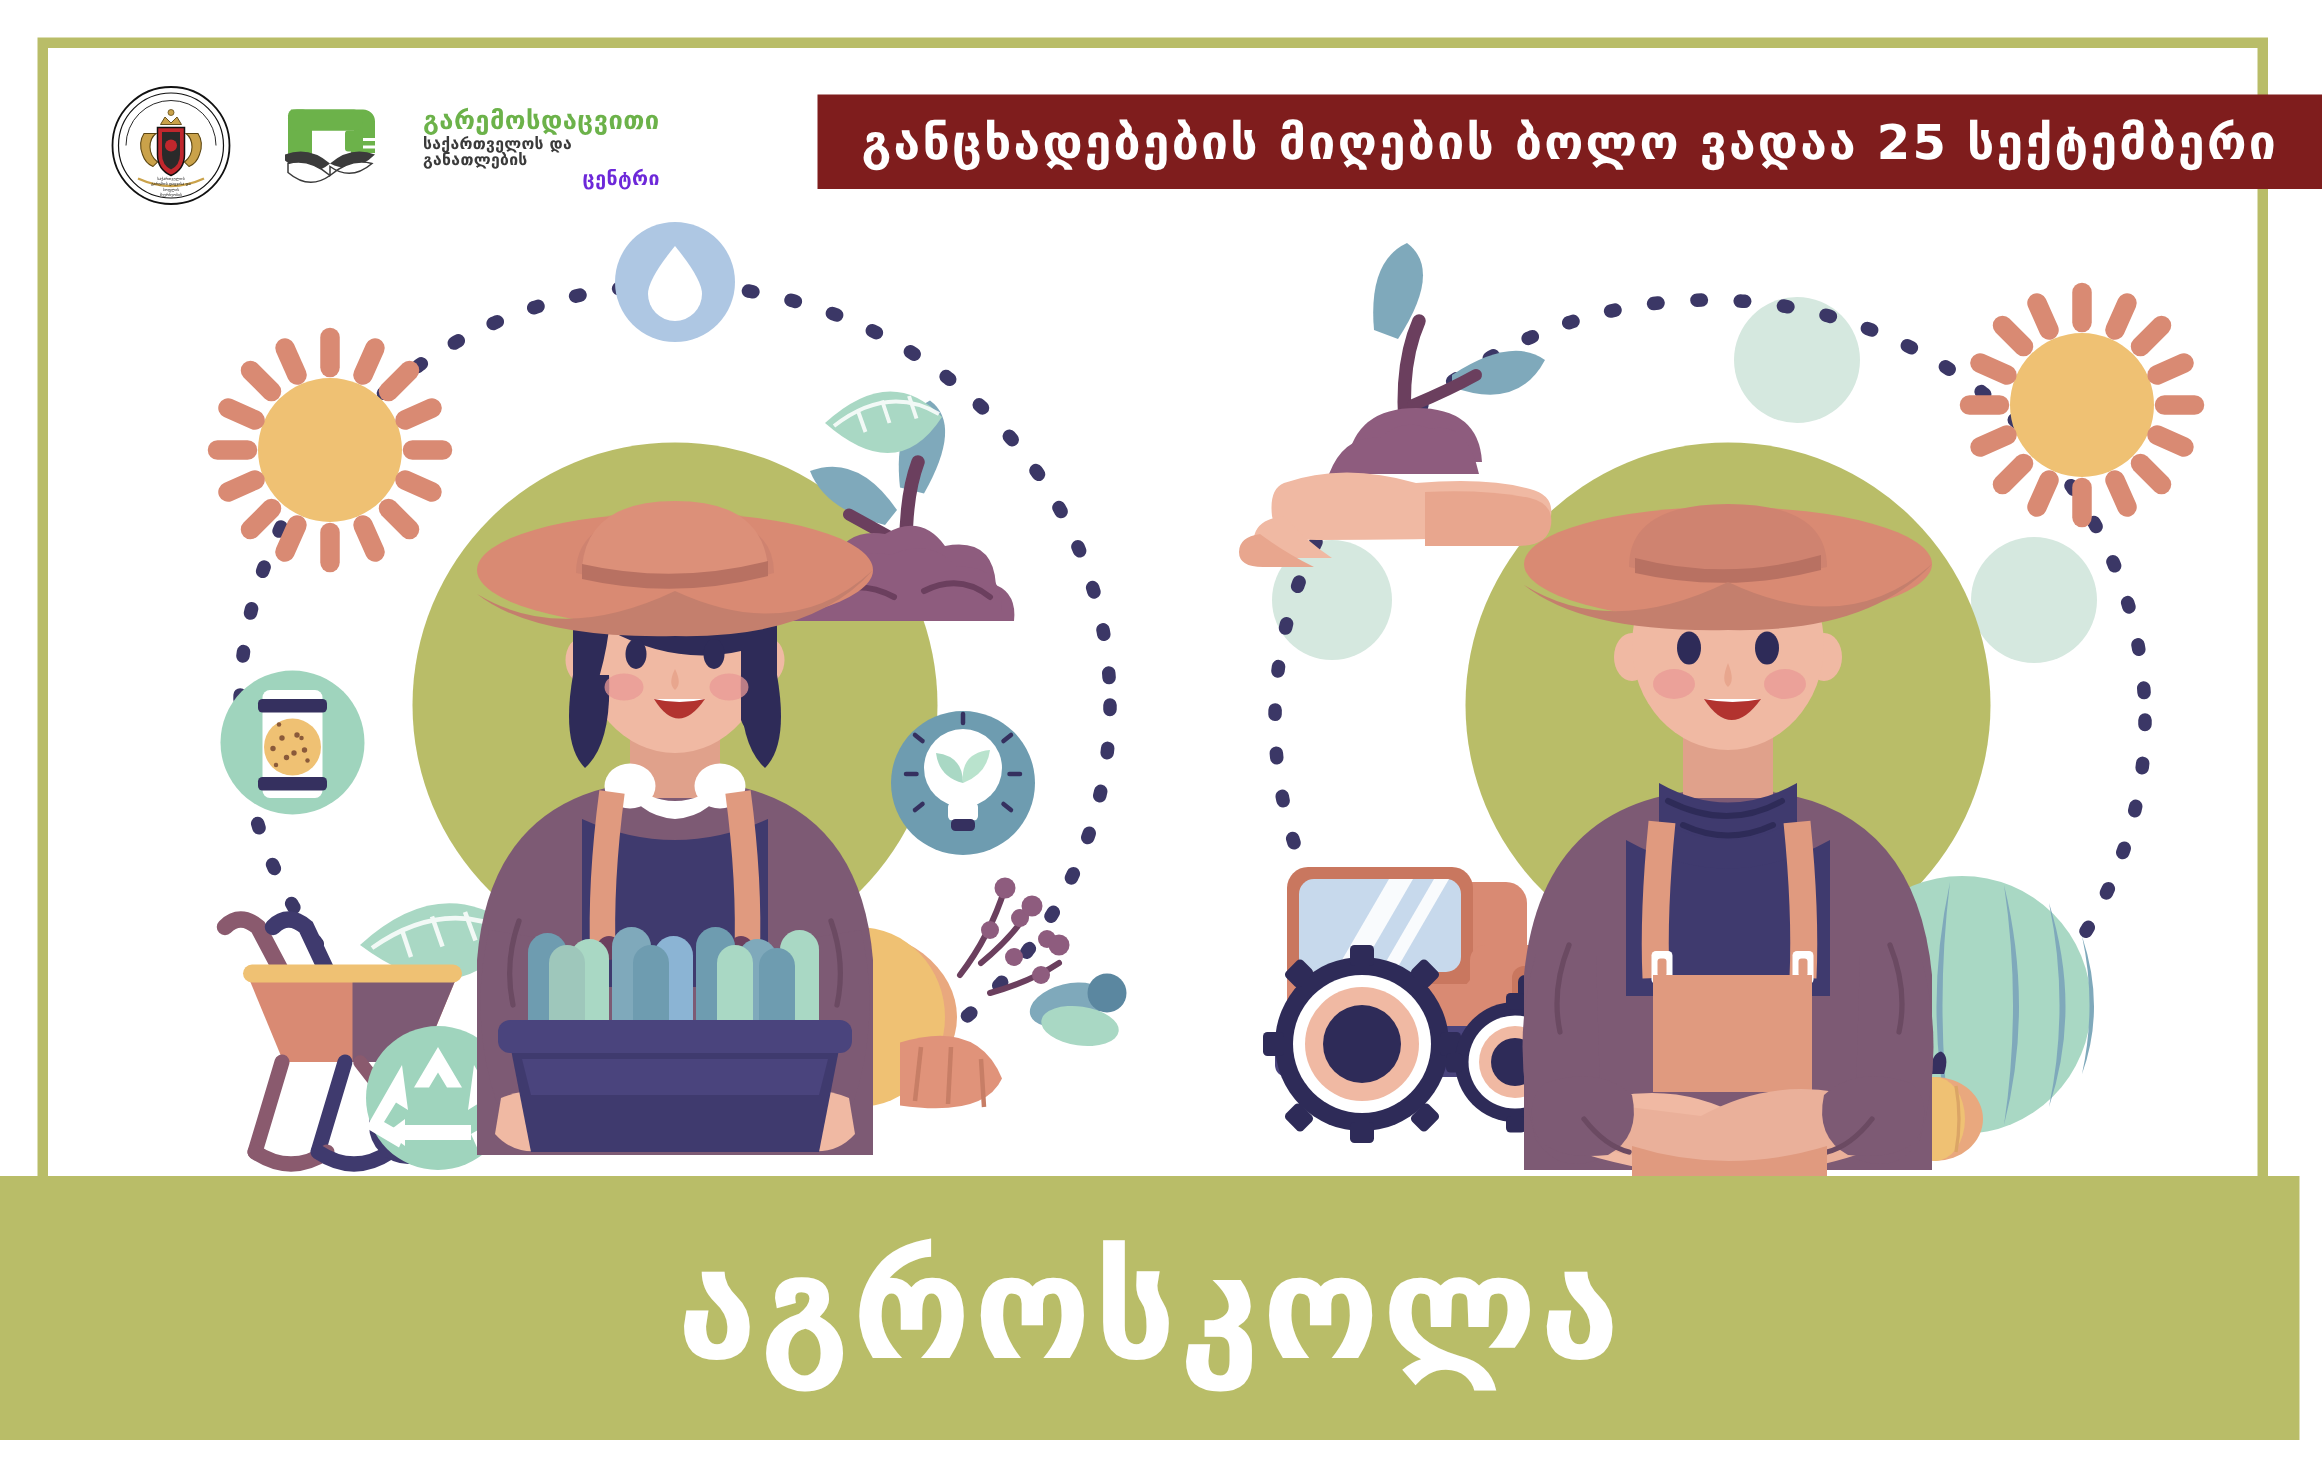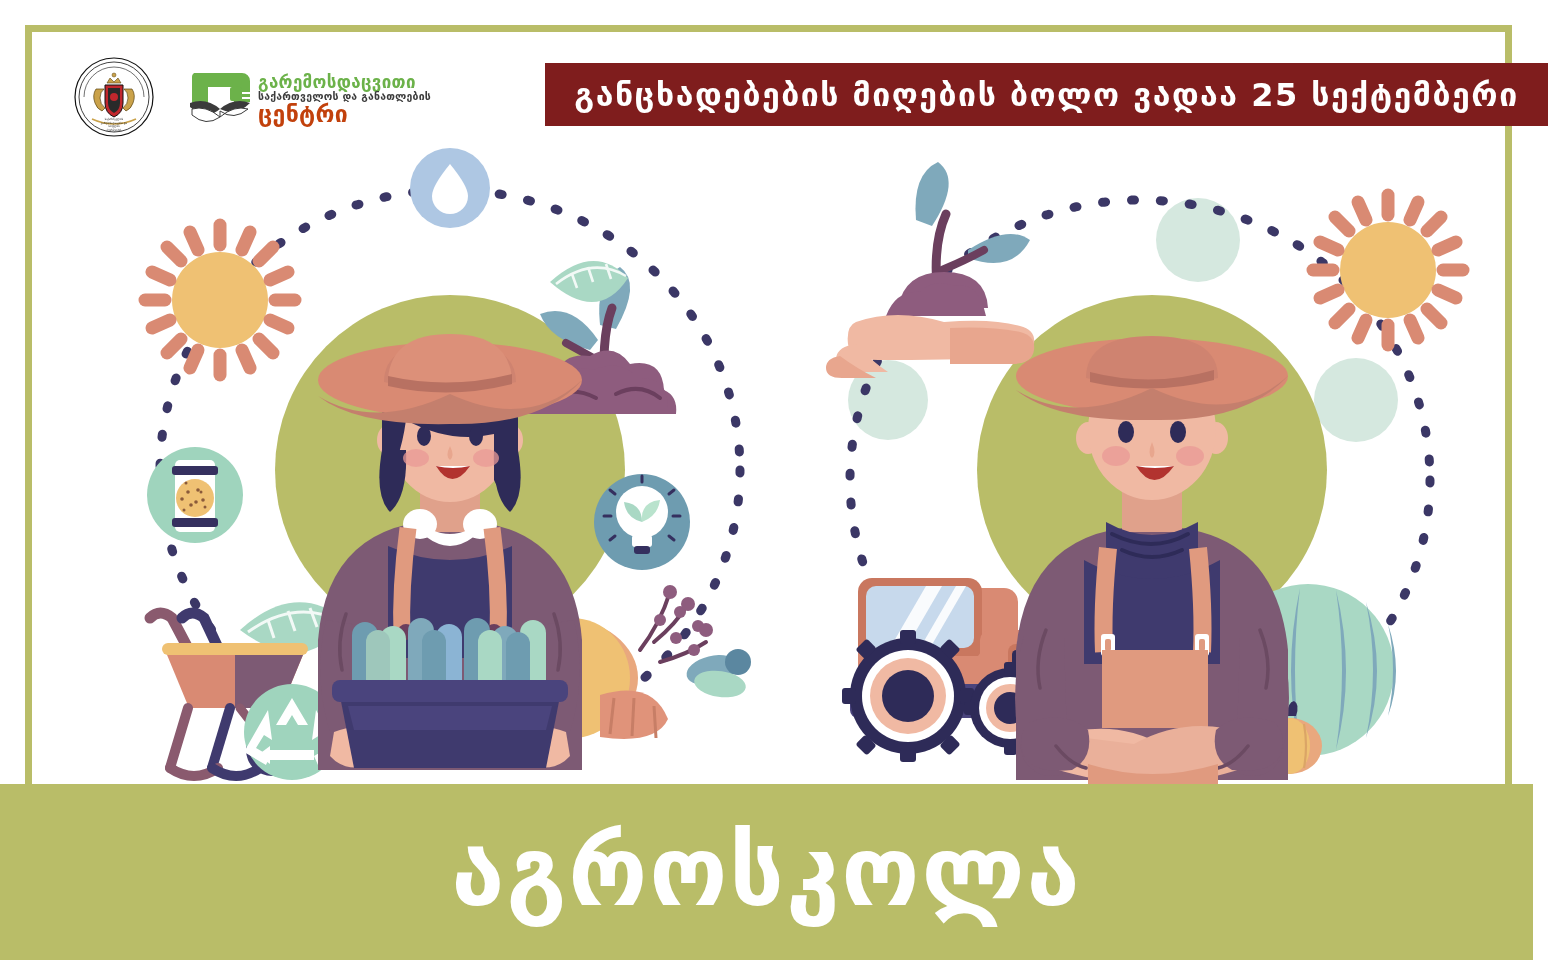--- a/index.html
+++ b/index.html
@@ -16,26 +16,26 @@
   #header-banner{
     position:absolute;left:545px;top:63px;width:1003px;height:63px;
     background:#7f1d1d;display:flex;align-items:center;justify-content:center;
   }
   #header-banner .txt{
     color:#ffffff;font-size:32px;font-weight:bold;letter-spacing:1.5px;white-space:nowrap;
     font-family:"DejaVu Sans","Liberation Sans",sans-serif;
   }
   
   #gov-emblem{position:absolute;left:74px;top:57px;width:80px;height:80px;}
-  #center-logo{position:absolute;left:190px;top:64px;width:250px;height:72px;display:flex;align-items:center;}
+  #center-logo{position:absolute;left:190px;top:64px;width:250px;height:72px;display:flex;align-items:center;gap:24px;}
   #center-logo .mark{width:62px;height:62px;position:relative;flex:0 0 auto;}
   #center-logo .words{margin-left:6px;line-height:1.05;}
   #center-logo .w1{color:#6cb24a;font-size:17px;font-weight:bold;letter-spacing:.3px;}
   #center-logo .w2{color:#3b3b3b;font-size:10.5px;font-weight:bold;letter-spacing:.2px;}
-  #center-logo .w3{color:#c2410c;font-size:23px;font-weight:bold;letter-spacing:.3px;}
+  #center-logo .w3{color:#6d28d9;font-size:13px;font-weight:bold;letter-spacing:.3px;text-align:right;}
   
   #bottom-band{
     position:absolute;left:0;top:784px;width:1533px;height:176px;background:#b9bd68;
     display:flex;align-items:center;justify-content:center;
   }
   #bottom-band .txt{color:#ffffff;font-size:96px;font-weight:bold;letter-spacing:2px;white-space:nowrap;}
   .scene{position:absolute;top:150px;height:650px;}
   #scene-left{left:120px;width:660px;}
   #scene-right{left:800px;width:700px;}
   svg{display:block;overflow:visible;}

